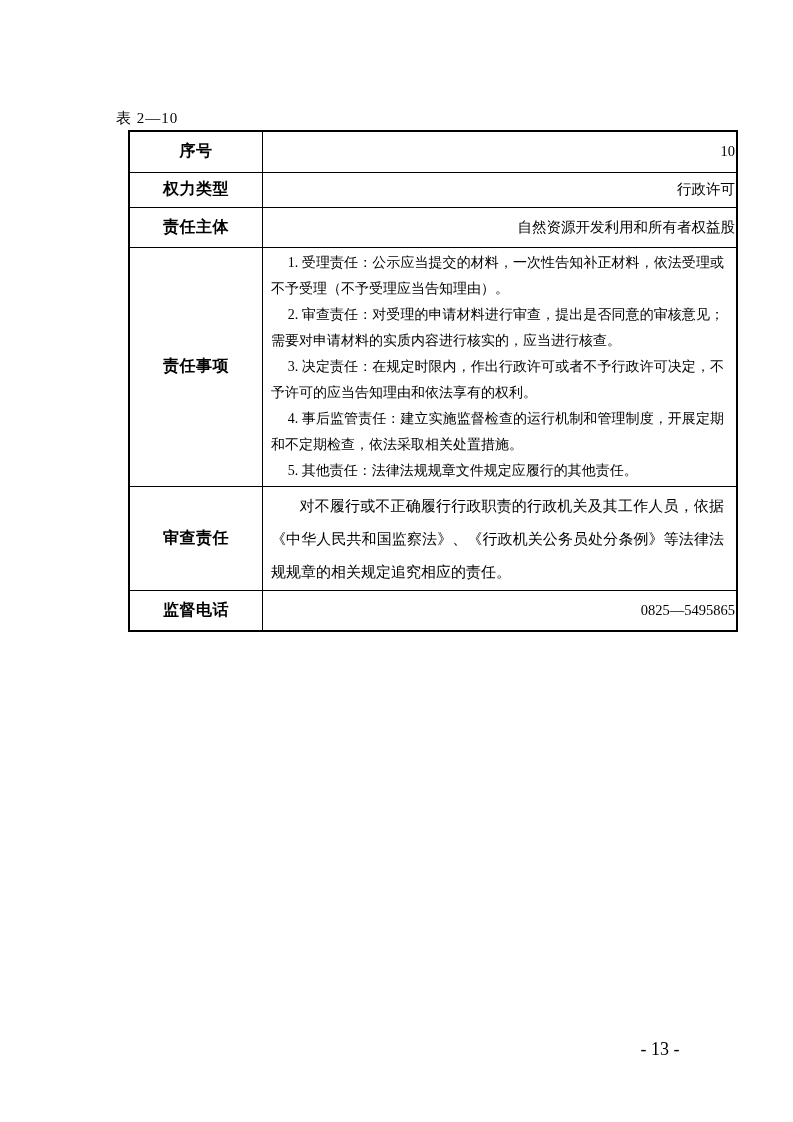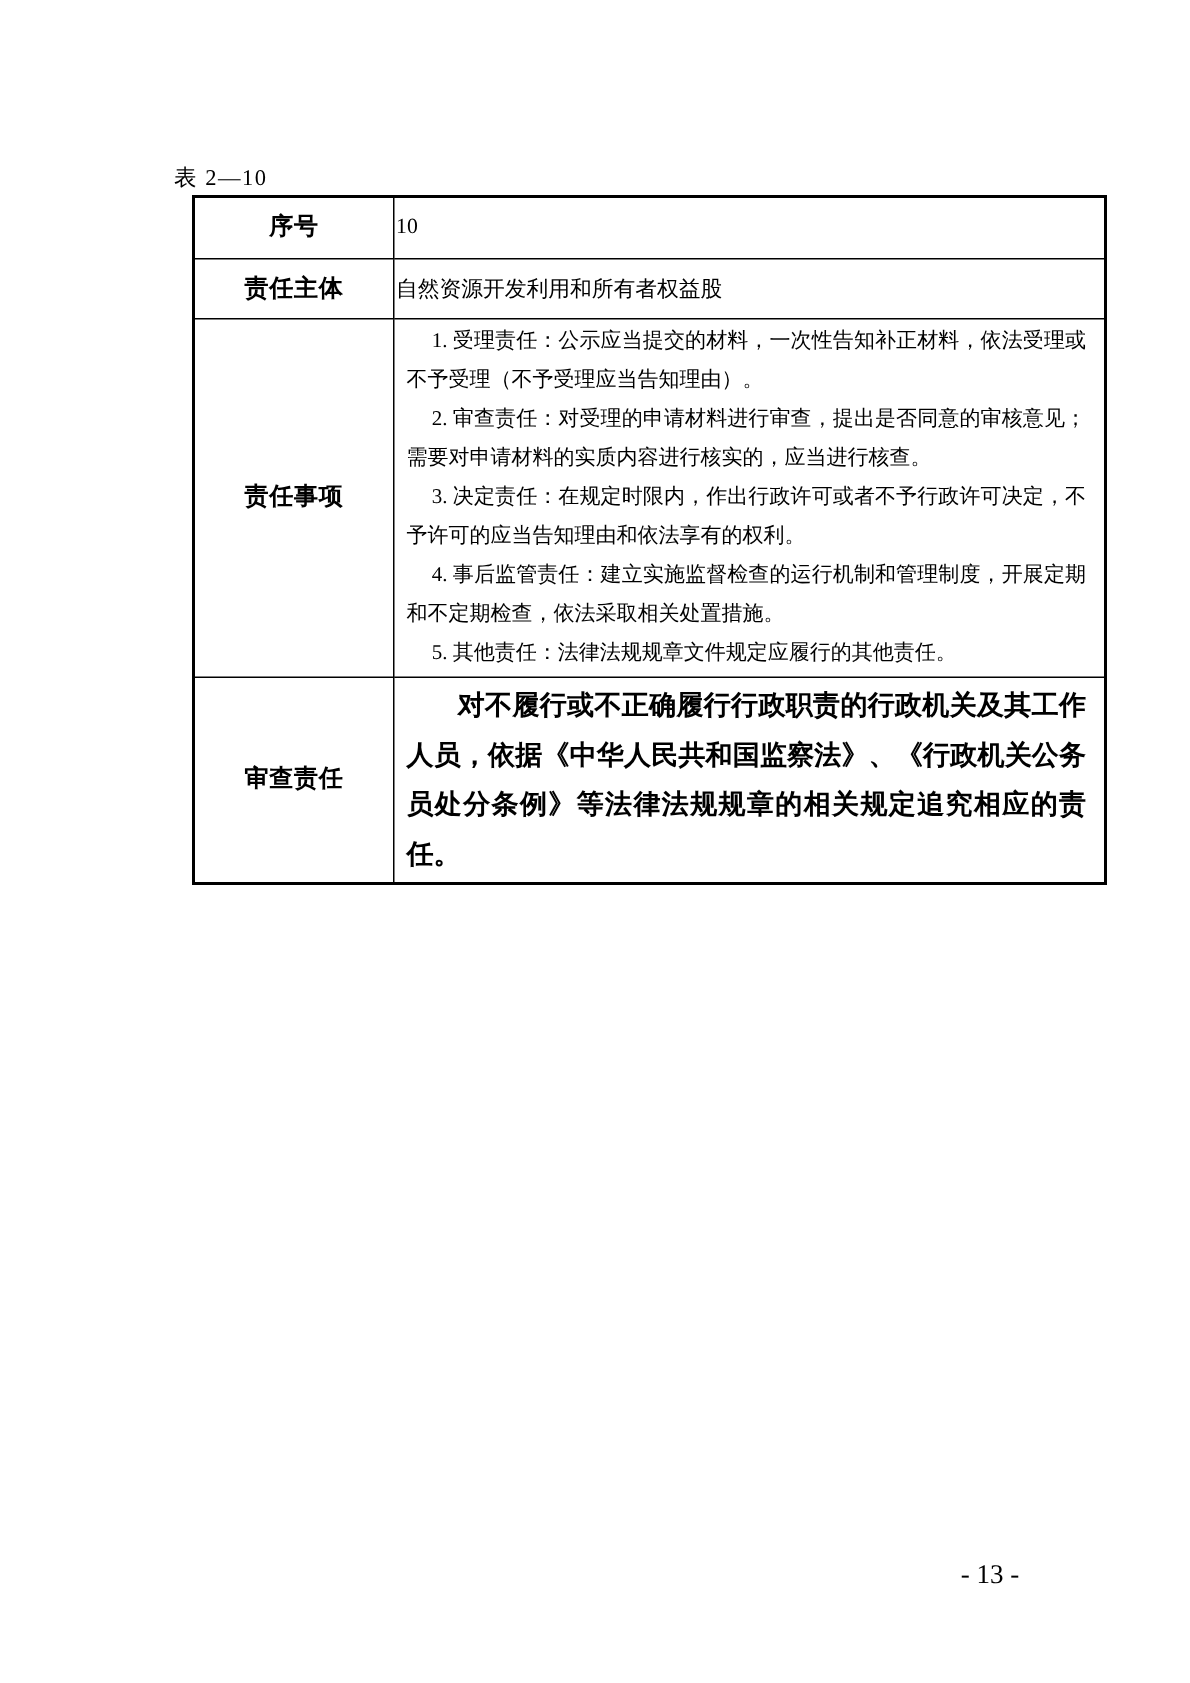--- a/index.html
+++ b/index.html
@@ -44,37 +44,37 @@
     text-align: center;
     font-weight: bold;
     font-size: 16px;
     font-family: "Liberation Sans", "DejaVu Sans", sans-serif;
     letter-spacing: 0.5px;
   }
   td.value-cell {
     font-size: 14.5px;
   }
   td.center-cell {
-    text-align: left;
+    text-align: right;
   }
   td.paras-cell {
     padding: 2px 12px 2px 8px;
   }
   td.paras-cell p {
     margin: 0;
     text-align: justify;
     text-indent: 1.2em;
     line-height: 26px;
     font-size: 14px;
   }
   td.blame-cell p {
-    font-weight: bold;
+    font-weight: normal;
     text-indent: 1.9em;
     line-height: 33px;
-    font-size: 18px;
+    font-size: 15px;
     font-family: "Liberation Sans", "DejaVu Sans", sans-serif;
   }
   tr.r1 { height: 41px; }
   tr.r2 { height: 35px; }
   tr.r3 { height: 35px; }
   tr.r4 { height: 40px; }
   tr.r5 { height: 232px; }
   tr.r6 { height: 100px; }
   tr.r7 { height: 41px; }
   .page-number {
@@ -94,20 +94,24 @@
 
   <div class="caption">表 2—10</div>
 
   <table class="resp-table">
     <tbody>
       <tr class="r1">
         <td class="label-cell">序号</td>
         <td class="value-cell center-cell">10</td>
       </tr>
 
+      <tr class="r2">
+        <td class="label-cell">权力类型</td>
+        <td class="value-cell center-cell">行政许可</td>
+      </tr>
 
 
       <tr class="r4">
         <td class="label-cell">责任主体</td>
         <td class="value-cell center-cell">自然资源开发利用和所有者权益股</td>
       </tr>
 
       <tr class="r5">
         <td class="label-cell">责任事项</td>
         <td class="value-cell paras-cell">
@@ -119,18 +123,22 @@
         </td>
       </tr>
 
       <tr class="r6">
         <td class="label-cell">审查责任</td>
         <td class="value-cell paras-cell blame-cell">
           <p>对不履行或不正确履行行政职责的行政机关及其工作人员，依据《中华人民共和国监察法》、《行政机关公务员处分条例》等法律法规规章的相关规定追究相应的责任。</p>
         </td>
       </tr>
 
+      <tr class="r7">
+        <td class="label-cell">监督电话</td>
+        <td class="value-cell center-cell">0825—5495865</td>
+      </tr>
     </tbody>
   </table>
 
   <div class="page-number">- 13 -</div>
 
 </div>
 
 </body></html>

